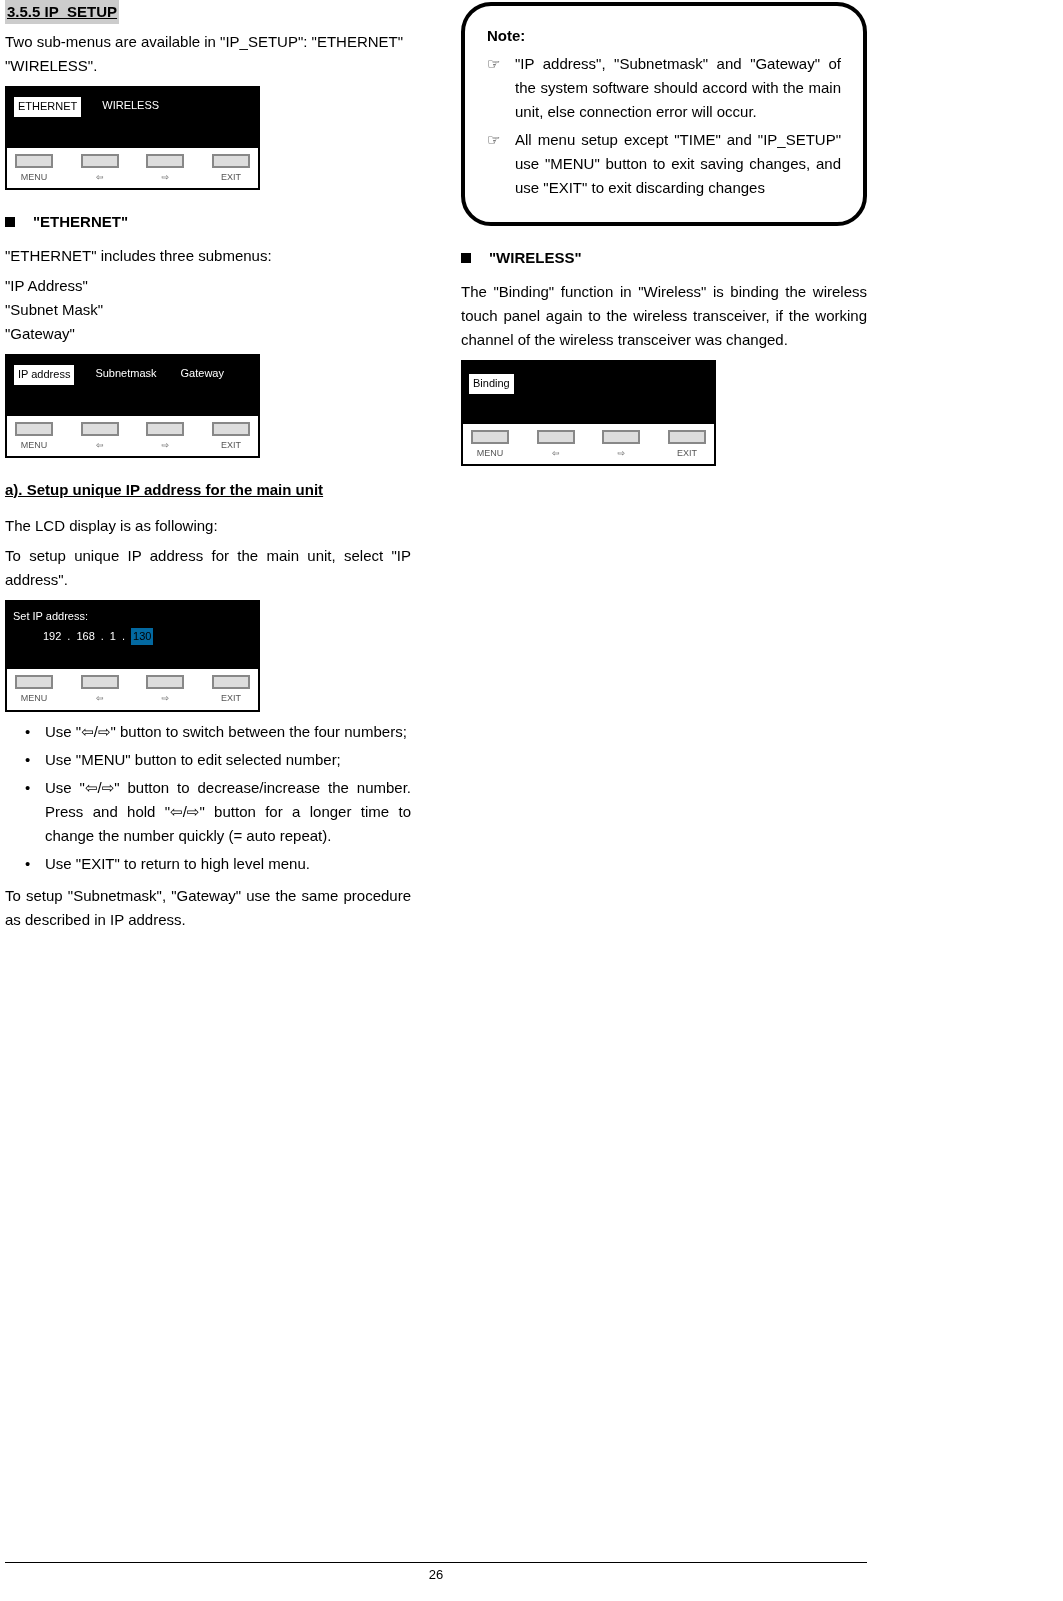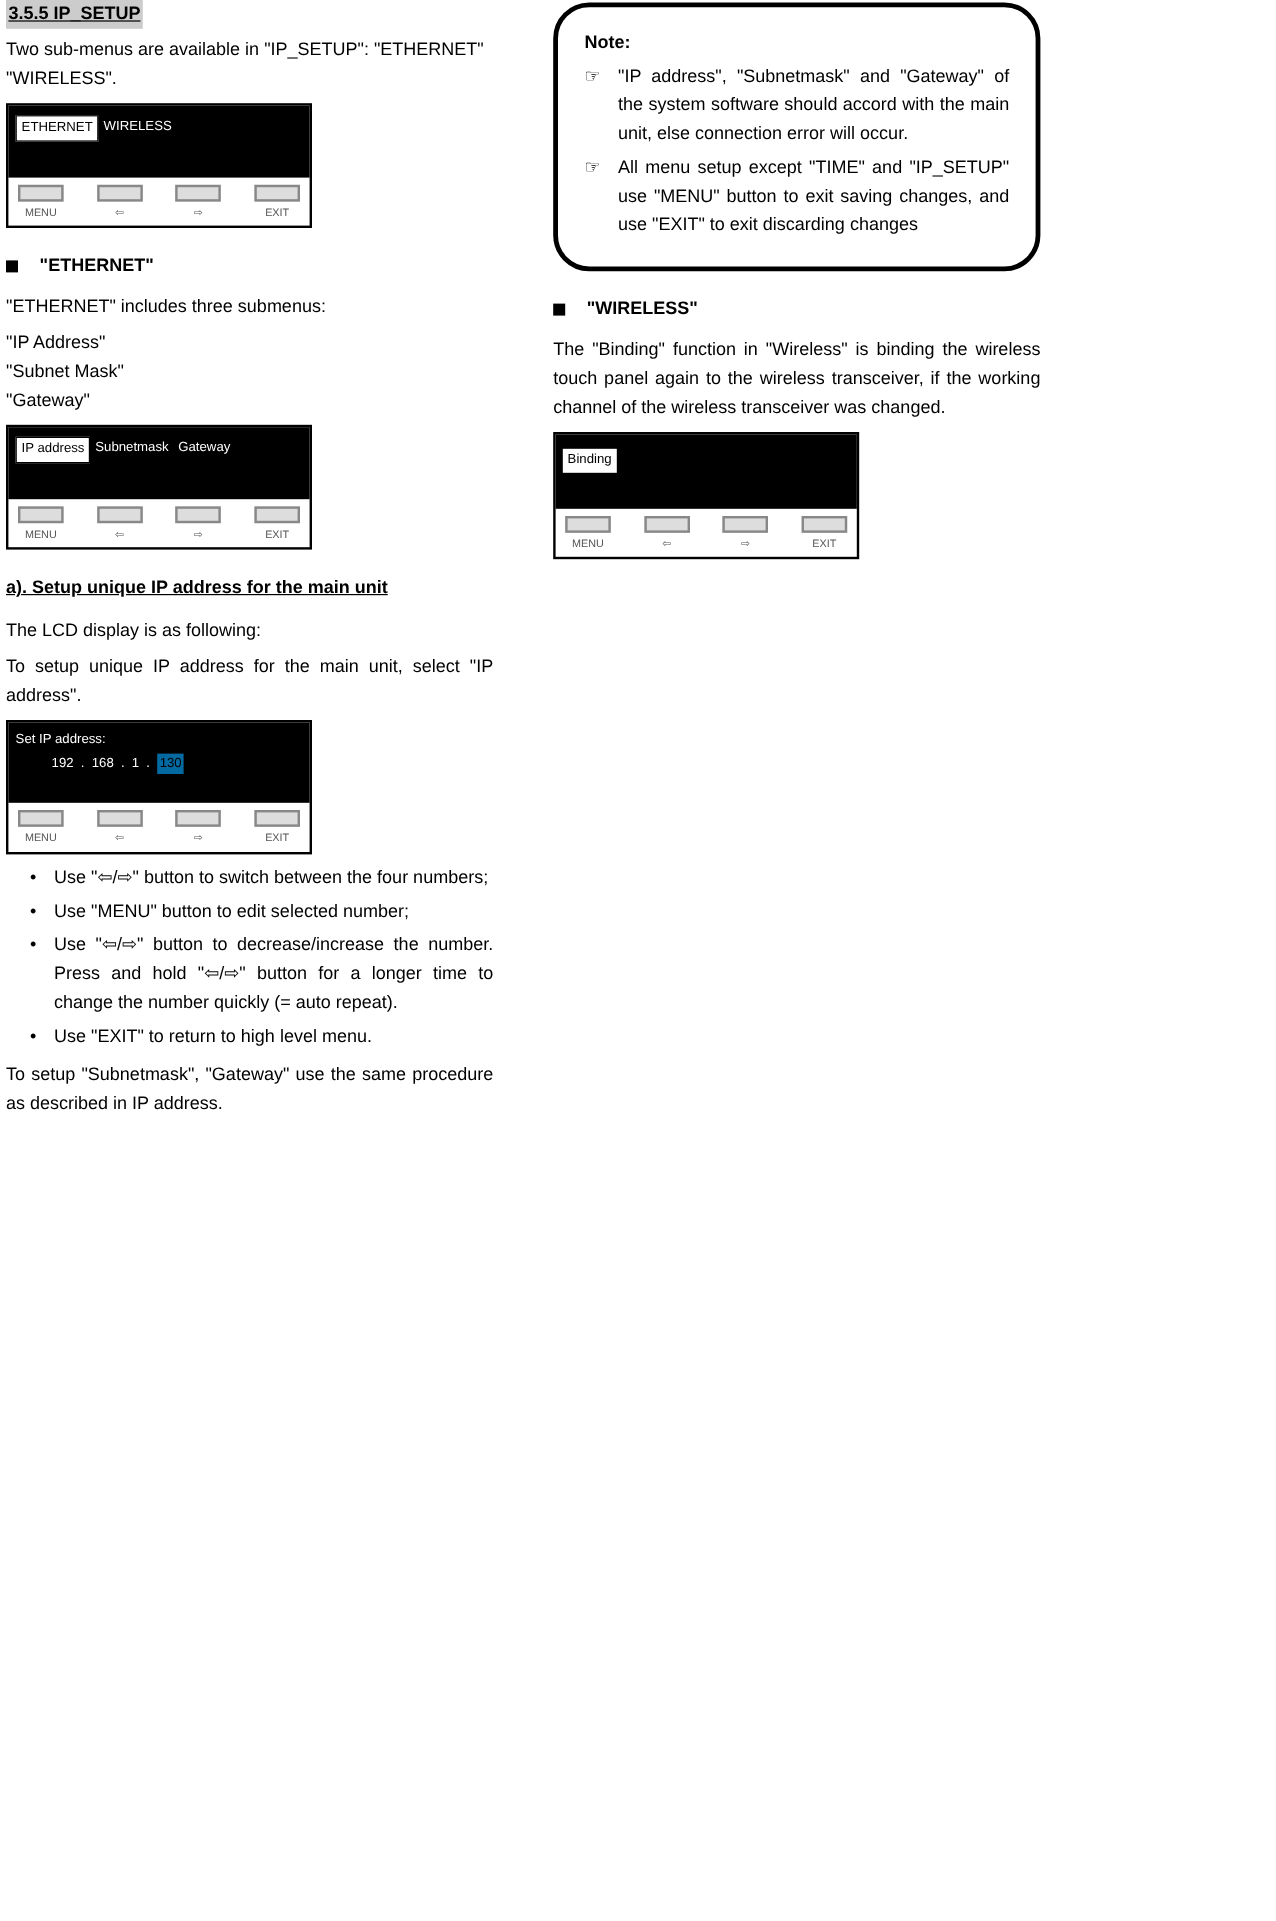--- a/index.html
+++ b/index.html
@@ -54,21 +54,21 @@
       color: #fff;
       padding: 8px 6px 30px 6px;
       display: flex;
       align-items: flex-start;
       min-height: 58px;
       font-size: 12px;
       font-family: Arial, sans-serif;
     }
     .lcd-tabs {
       display: flex;
-      gap: 0;
+      gap: 16px;
       align-items: flex-start;
     }
     .lcd-tab {
       background: #fff;
       color: #000;
       padding: 1px 4px;
       font-size: 11px;
       border: 1px solid #000;
     }
     .lcd-tab-inactive {
@@ -356,13 +356,16 @@
           <span class="lcd-label">MENU</span>
           <span class="lcd-label">⇦</span>
           <span class="lcd-label">⇨</span>
           <span class="lcd-label">EXIT</span>
         </div>
       </div>
 
     </div>
   </div>
 
+  <div class="footer">
+    <span>26</span>
+  </div>
 </div>
 
 </body></html>

